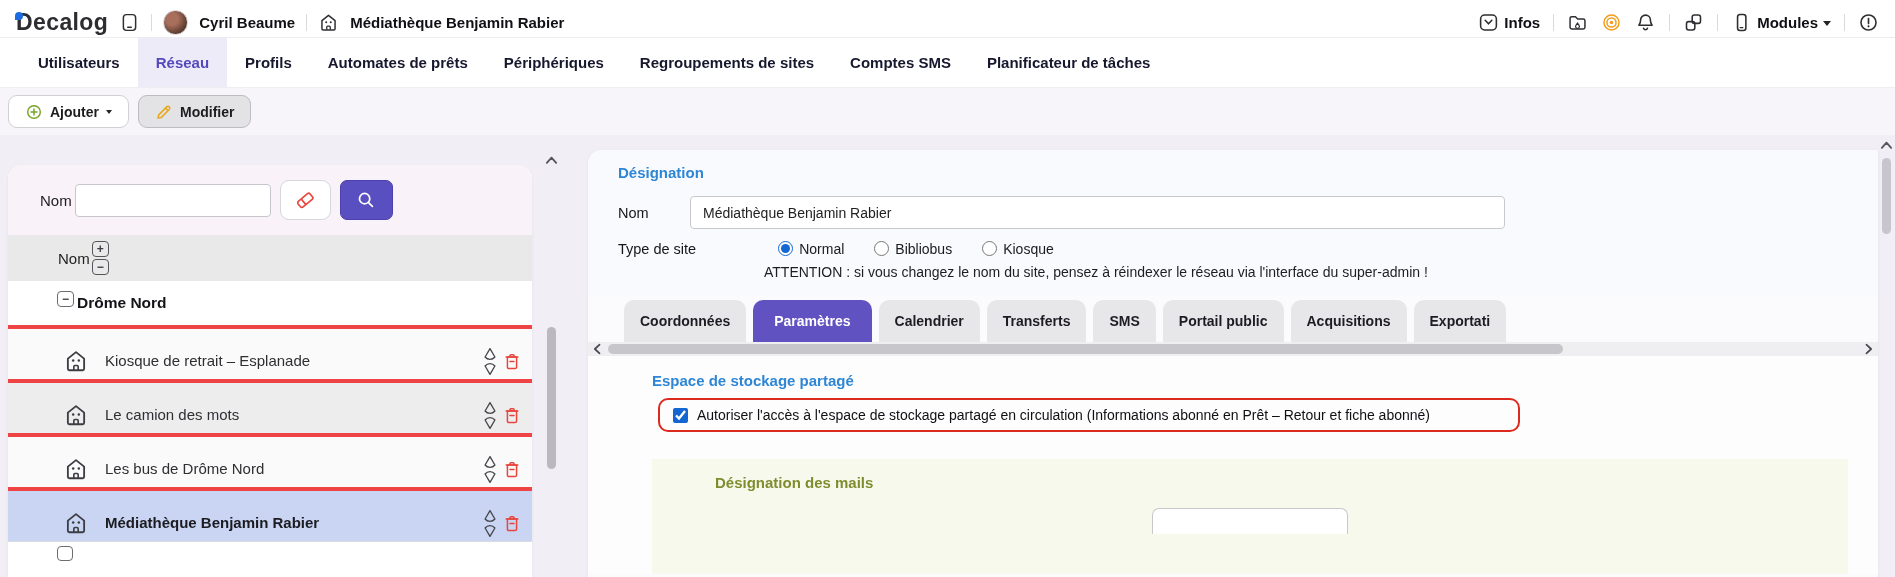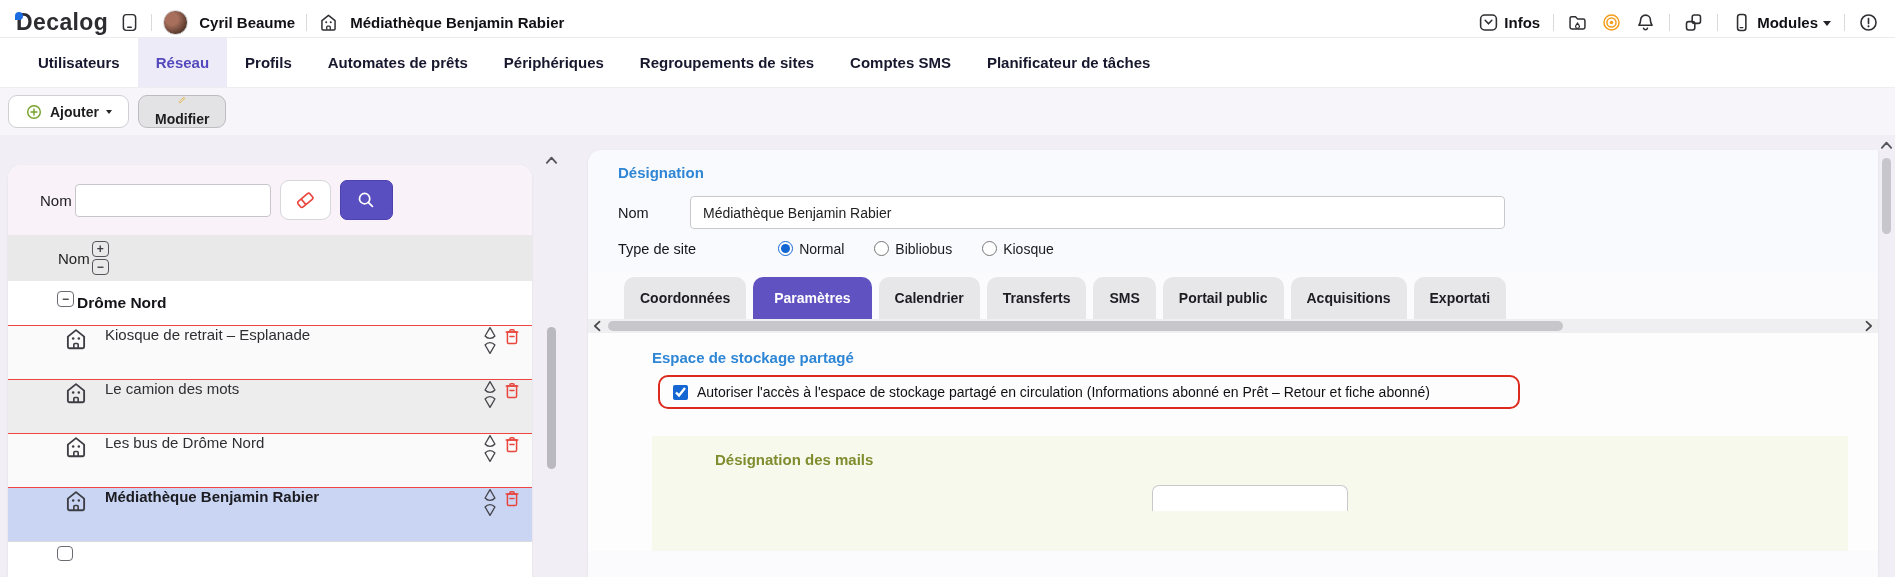--- a/index.html
+++ b/index.html
@@ -22,40 +22,40 @@
   .ring-orange { color:#f49d1d; }
   
   .mainnav { height:50px; display:flex; align-items:stretch; padding-left:20px; background:#fff; border-bottom:1px solid #eeeef2; }
   .nav-item { display:flex; align-items:center; padding:0 18px; font-size:15px; font-weight:700; color:#17172e; cursor:pointer; white-space:nowrap; }
   .nav-item.active { background:#edebf7; color:#5348bd; }
   
   .toolbar { height:47px; background:#f7f5fa; display:flex; align-items:center; gap:9px; padding-left:8px; }
   .tbtn { height:33px; display:flex; align-items:center; gap:7px; padding:0 16px; border-radius:9px; font-size:14px; font-weight:700; color:#1d1d1f; cursor:pointer; }
   .tbtn svg { width:18px; height:18px; }
   .btn-add { background:#fff; border:1px solid #cfcfd4; }
-  .btn-edit { background:#e3e3e6; border:1px solid #bcbcc2;flex-direction:column; }
+  .btn-edit { background:#e3e3e6; border:1px solid #bcbcc2; }
   .caret-sm { width:0; height:0; border-left:3.5px solid transparent; border-right:3.5px solid transparent; border-top:4.5px solid #232328; }
   
   .body { position:relative; height:442px; background:#f1eff5; overflow:hidden; }
   
   .sidebar-card { position:absolute; left:8px; top:30px; width:524px; bottom:0; background:#fff; border-radius:14px 14px 0 0; box-shadow:0 1px 3px rgba(40,30,70,.08); overflow:hidden; }
   .sb-search { height:70px; background:#f9f2f8; display:flex; align-items:center; padding-left:32px; gap:0; }
   .sb-search-label { font-size:15px; color:#1c1c22; margin-right:3px; }
   .sb-input { width:196px; height:33px; border:1px solid #c6c6cc; border-radius:4px; background:#fff; padding:0 8px; font-size:14px; font-family:inherit; }
   .sb-erase { width:51px; height:40px; margin-left:9px; background:#fff; border:1px solid #d6d6db; border-radius:9px; display:flex; align-items:center; justify-content:center; cursor:pointer; color:#e8453c; }
   .sb-go { width:53px; height:40px; margin-left:9px; background:#5a4fc0; border:1px solid #4d42ad; border-radius:7px; display:flex; align-items:center; justify-content:center; cursor:pointer; color:#fff; }
   .sb-erase svg, .sb-go svg { width:22px; height:22px; }
   .sb-colhead { height:46px; background:#e9e9ea; display:flex; align-items:center; padding-left:50px; }
   .sb-colhead .lbl { font-size:15px; color:#222; }
   .pm-stack { display:flex; flex-direction:column; gap:2px; margin-left:2px; }
   .pm-btn { width:17px; height:16px; border:1.6px solid #55555c; border-radius:4px; background:transparent; display:flex; align-items:center; justify-content:center; font-size:12px; font-weight:700; color:#3c3c42; line-height:1; cursor:pointer; }
   .sb-group { height:44px; background:#fff; display:flex; align-items:center; padding-left:49px; gap:3px; }
   .grp-toggle { width:17px; height:16px; border:1.4px solid #6b6b72; border-radius:4px; background:#fff; display:flex; align-items:center; justify-content:center; font-size:12px; font-weight:700; color:#3c3c42; cursor:pointer; margin-top:-8px; }
   .sb-group .gname { font-size:15.5px; font-weight:700; color:#141418; }
-  .sb-item { height:54px; display:flex; align-items:flex-start; padding:0 10px 0 55px; border-top:1px solid #ef4444; cursor:pointer; }
+  .sb-item { height:54px; display:flex; align-items:center; padding:14px 10px 0 55px; border-top:4px solid #ef4444; cursor:pointer; }
   .sb-item.bg-a { background:#fafafa; }
   .sb-item.bg-b { background:#ededee; }
   .sb-item.selected { background:#c9d5f3; }
   .sb-item .bicon { width:26px; height:26px; color:#3d3d44; flex:0 0 auto; }
   .sb-item .iname { font-size:15px; color:#2f2f33; margin-left:16px; max-width:330px; line-height:1.25; }
   .sb-item.selected .iname { font-weight:700; color:#1b1b20; }
   .sb-item .spacer { flex:1; }
   .tri-stack { display:flex; flex-direction:column; gap:1px; margin-right:4px; }
   .tri-stack svg { width:16px; height:14px; color:#46464c; cursor:pointer; }
   .trash { width:20px; height:21px; color:#e8453c; cursor:pointer; }
@@ -399,20 +399,21 @@
             <label class="radio-opt">
               <input type="radio" name="sitetype" style="">
               <span>Bibliobus</span>
             </label>
             <label class="radio-opt">
               <input type="radio" name="sitetype" style="">
               <span>Kiosque</span>
             </label>
           </span>
         </div>
+        <div class="warning">ATTENTION : si vous changez le nom du site, pensez à réindexer le réseau via l'interface du super-admin !</div>
       </section>
 
       <div class="tabs">
         <span class="tab">Coordonnées</span>
         <span class="tab active">Paramètres</span>
         <span class="tab">Calendrier</span>
         <span class="tab">Transferts</span>
         <span class="tab">SMS</span>
         <span class="tab">Portail public</span>
         <span class="tab">Acquisitions</span>

